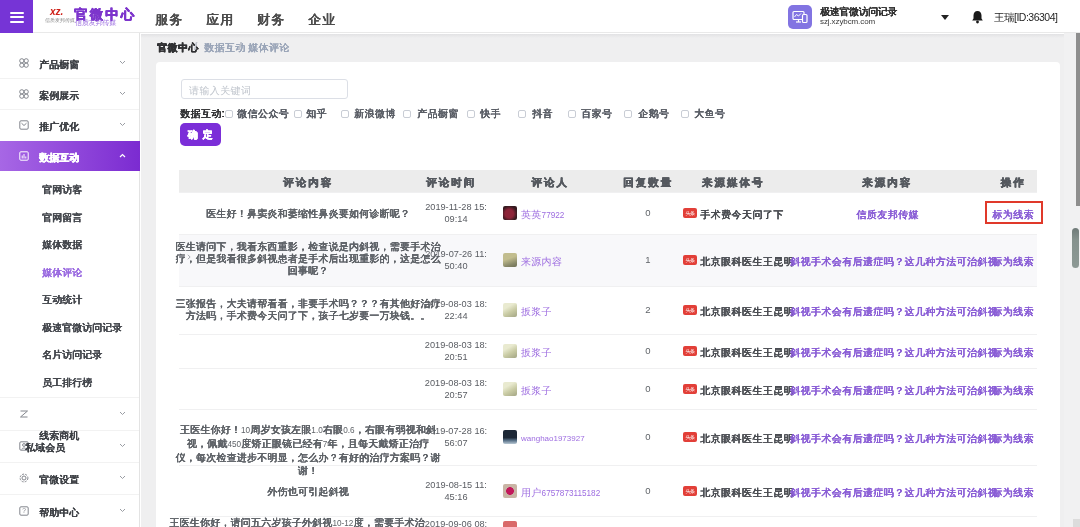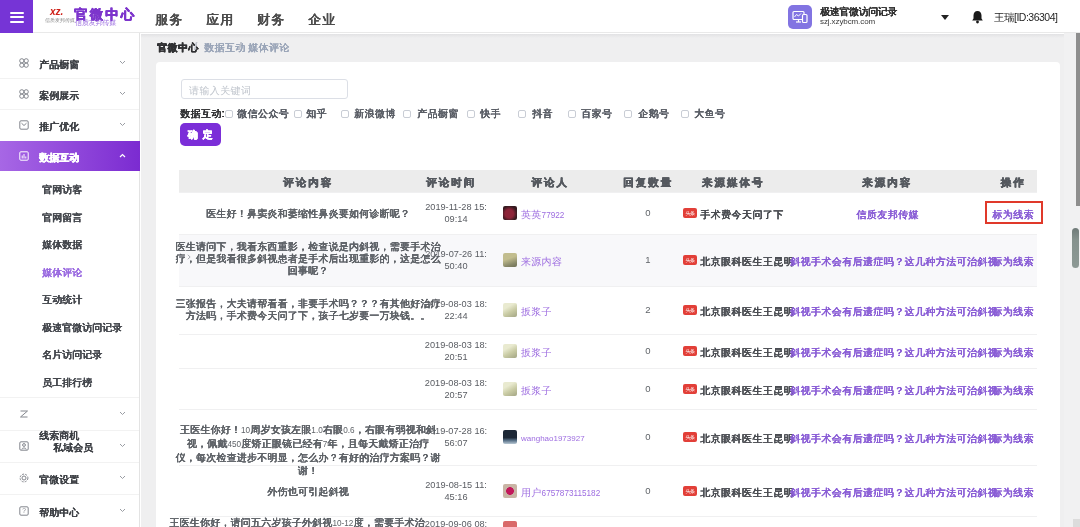--- a/index.html
+++ b/index.html
@@ -166,21 +166,21 @@
   <div class="smi" style="left:39px;top:396px;color:#3c3f44">线索商机</div>
   <svg style="position:absolute;left:119px;top:377.5px" width="7" height="5" viewBox="0 0 7 5">
       <polyline points="1,1 3.5,3.5 6,1" fill="none" stroke="#9a9da3" stroke-width="1"></polyline>
     </svg>
 
   <svg class="ic" style="position:absolute;left:19px;top:408px" width="10" height="10" viewBox="0 0 10 10">
     <rect x="0.8" y="0.8" width="8.4" height="8.4" rx="1.2" fill="none" stroke="#83868d" stroke-width="1"></rect>
     <circle cx="5" cy="4" r="1.4" fill="none" stroke="#83868d" stroke-width="1"></circle>
     <path d="M2.8 8.5 C3 6.5 7 6.5 7.2 8.5" fill="none" stroke="#83868d" stroke-width="1"></path>
   </svg>
-  <div class="smi" style="left:53px;top:408px;color:#3c3f44">私域会员</div>
+  <div class="smi" style="left:25px;top:408px;color:#3c3f44">私域会员</div>
   <svg style="position:absolute;left:119px;top:410px" width="7" height="5" viewBox="0 0 7 5">
       <polyline points="1,1 3.5,3.5 6,1" fill="none" stroke="#9a9da3" stroke-width="1"></polyline>
     </svg>
 
   <svg class="ic" style="position:absolute;left:19px;top:440px" width="10" height="10" viewBox="0 0 10 10">
     <circle cx="5" cy="5" r="2" fill="none" stroke="#83868d" stroke-width="1"></circle>
     <circle cx="5" cy="5" r="3.9" fill="none" stroke="#83868d" stroke-width="1" stroke-dasharray="2 1.2"></circle>
   </svg>
   <div class="smi" style="left:39px;top:440px;color:#3c3f44">官微设置</div>
   <svg style="position:absolute;left:119px;top:442px" width="7" height="5" viewBox="0 0 7 5">

